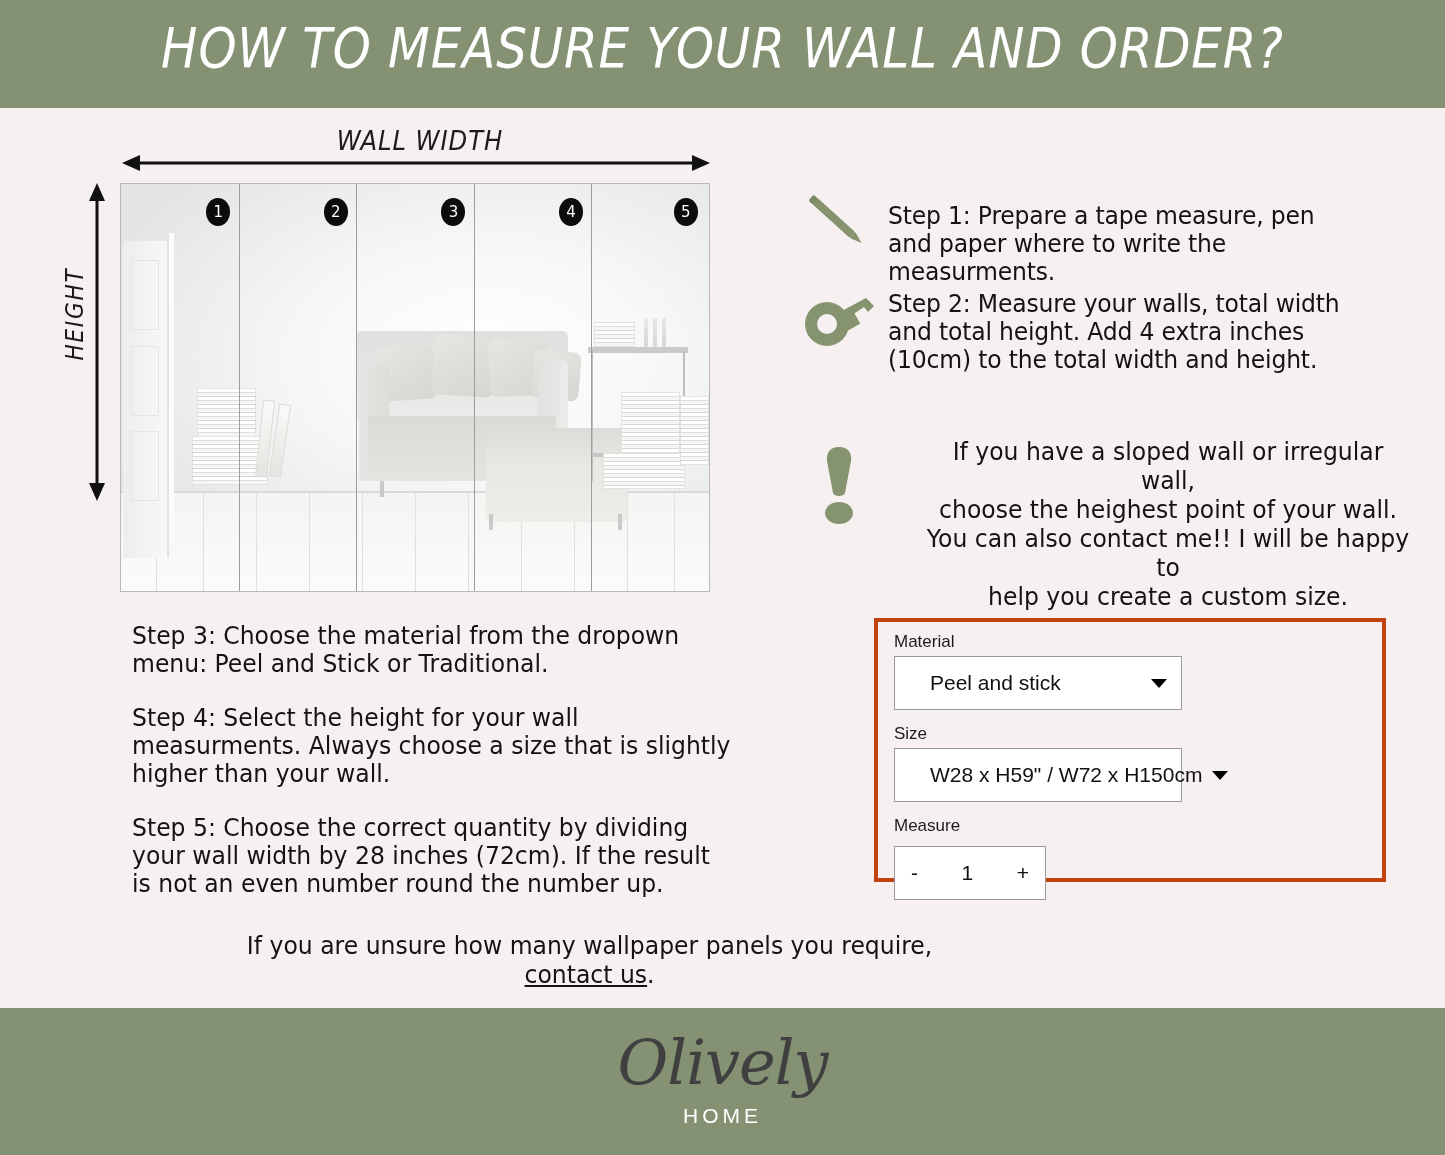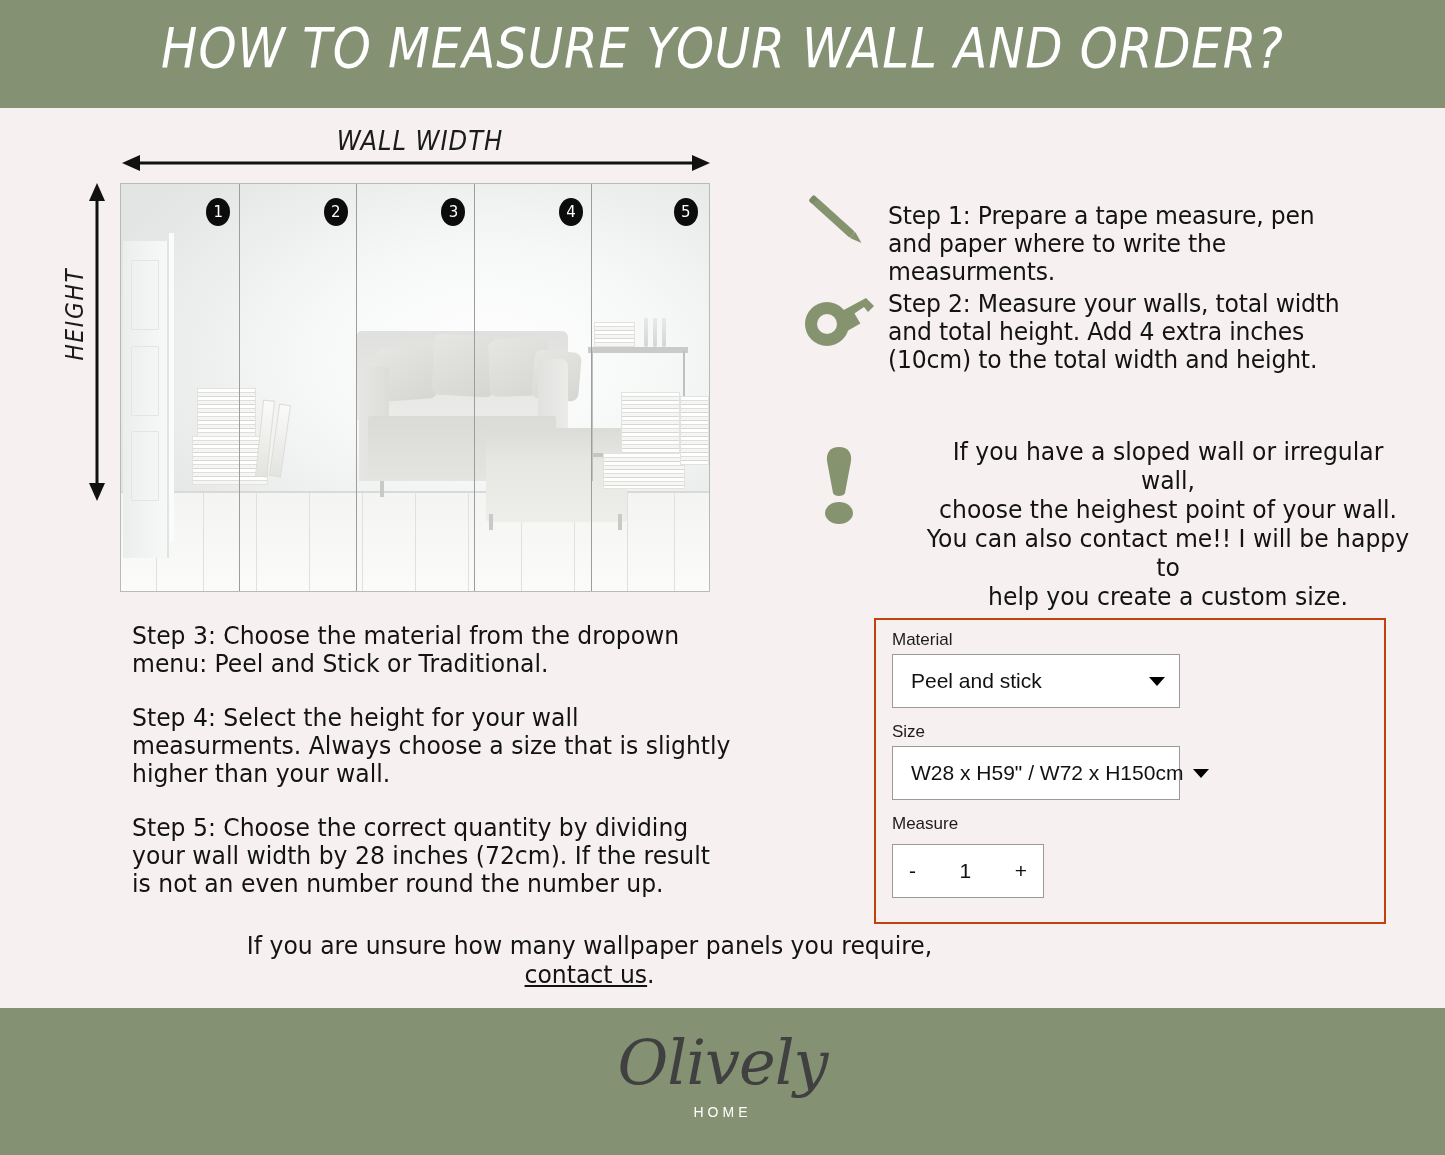--- a/index.html
+++ b/index.html
@@ -281,38 +281,38 @@
     color: #131313;
     margin-bottom: 26px;
     transform: scaleX(0.94);
     transform-origin: left top;
   }
 
   
   .form-panel {
     position: absolute;
     left: 874px; top: 618px;
-    width: 512px; height: 306px;
-    border: 2px solid #c2410c;
+    width: 512px; height: 264px;
+    border: 4px solid #c2410c;
     background: #f7f0f1;
   }
   .field-label {
     position: absolute;
     font-family: "Liberation Sans", sans-serif;
     font-size: 17px;
     color: #1c1c1c;
   }
   .select-box {
     position: absolute;
     background: #ffffff;
     border: 1px solid #9a9a9a;
     display: flex;
     align-items: center;
     justify-content: space-between;
-    padding: 0 14px 0 18px;
+    padding: 0 14px 0 35px;
   }
   .select-value {
     font-family: "Liberation Sans", sans-serif;
     font-size: 21px;
     color: #111111;
     white-space: nowrap;
   }
   .caret {
     width: 0; height: 0;
     border-left: 8px solid transparent;
@@ -376,21 +376,21 @@
     font-size: 62px;
     color: #404040;
     letter-spacing: -1px;
   }
   .logo-sub {
     position: absolute;
     left: 0; top: 1104px;
     width: 1445px;
     text-align: center;
     font-family: "Liberation Sans", sans-serif;
-    font-size: 14px;
+    font-size: 21px;
     letter-spacing: 4px;
     color: #ffffff;
   }
 </style>
 </head>
 <body>
 
 <div class="header-band"></div>
 <div class="header-title">HOW TO MEASURE YOUR WALL AND ORDER?</div>
 

